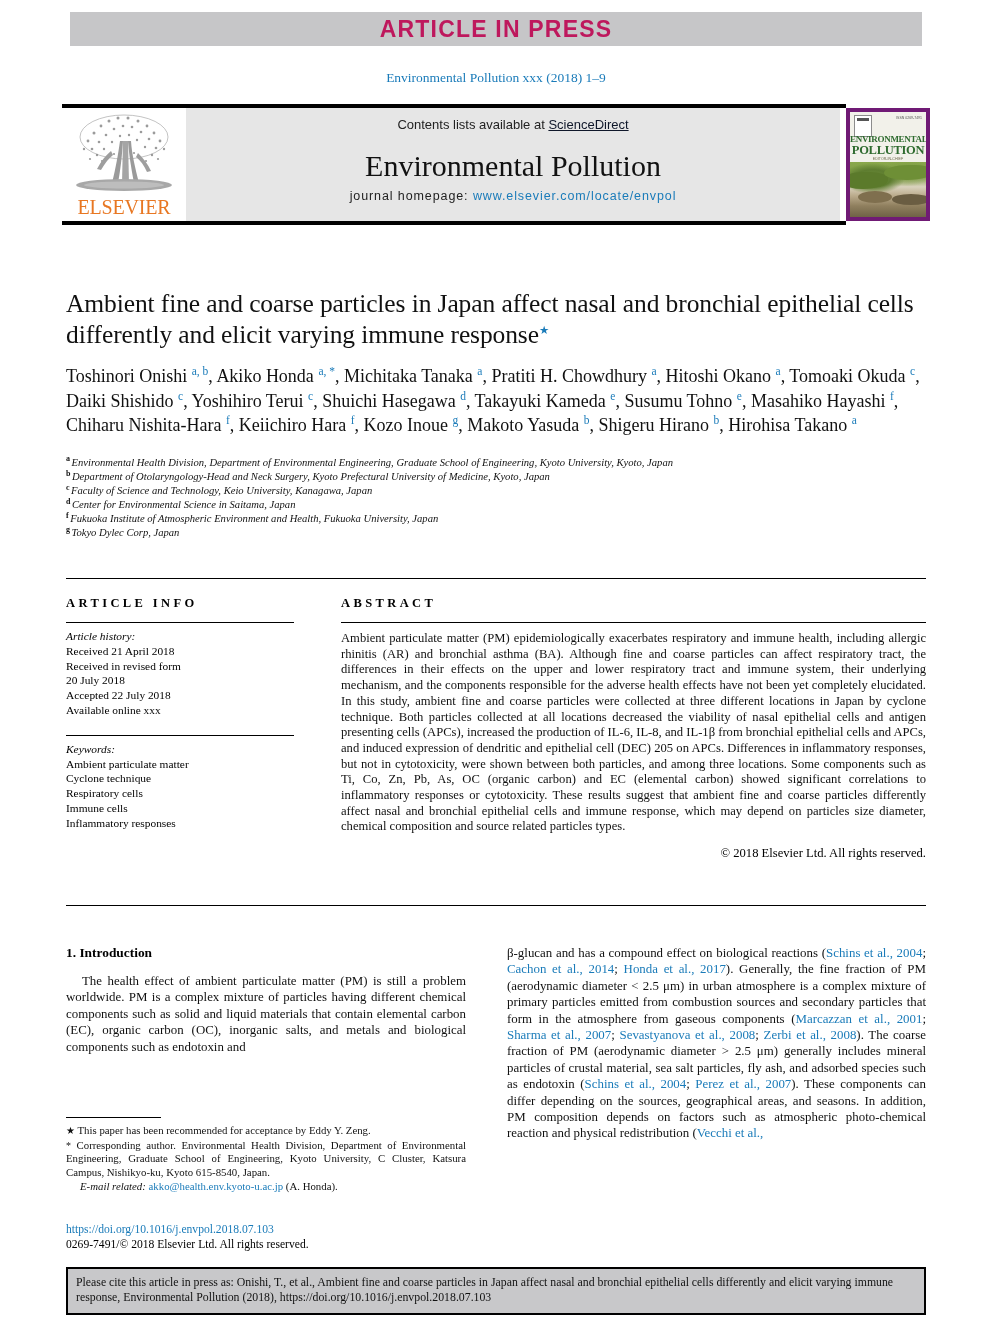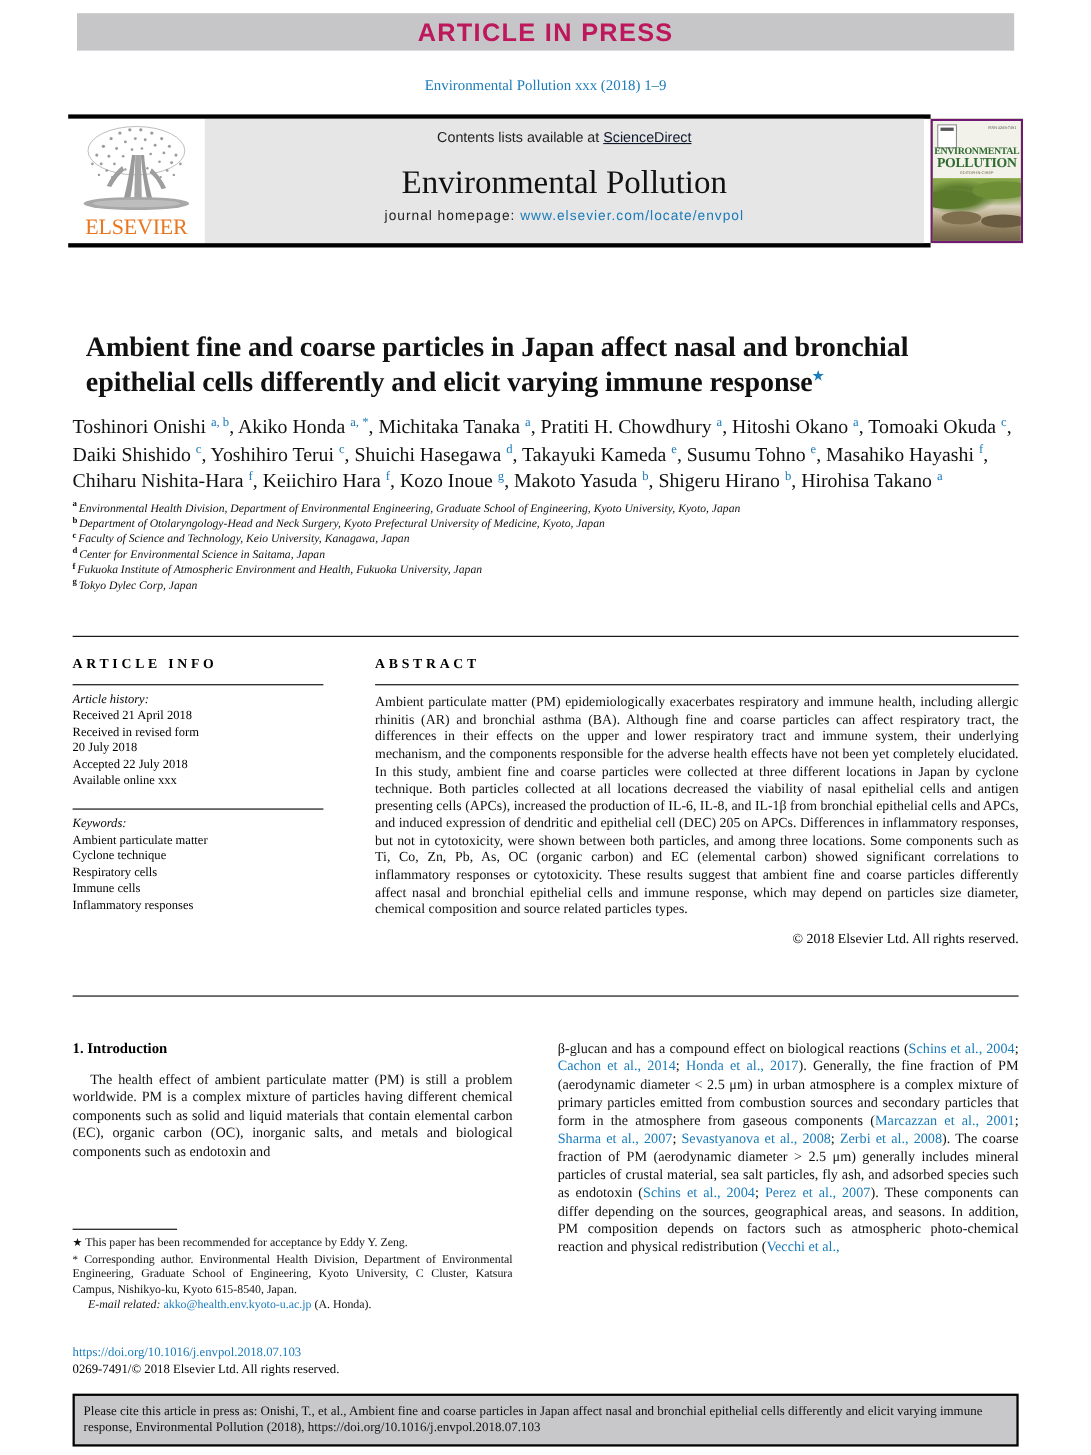--- a/index.html
+++ b/index.html
@@ -117,24 +117,24 @@
     font-size: 12.5px;
     margin-top: 6px;
     letter-spacing: 0.9px;
     color: #222222;
   }
   .homepage-url { color: #1a7bb9; letter-spacing: 0.9px; }
   .cover-thumb {
     width: 84px;
     flex: 0 0 84px;
     margin-left: 6px;
-    border: 2px solid #701a75;
+    border: 4px solid #701a75;
     position: relative;
     overflow: hidden;
-    background: #bef264;
+    background: #f9a8d4;
     box-sizing: border-box;
   }
   .mast-rule-bottom {
     height: 4px;
     background: #000;
     width: 784px;
   }
 
   
   .cov-top {
@@ -185,22 +185,22 @@
   .title-block {
     position: absolute;
     left: 66px;
     top: 288px;
     width: 860px;
   }
   .art-title {
     font-family: "Liberation Serif", serif;
     font-size: 25.5px;
     line-height: 31px;
-    font-weight: bold;
-    margin: 12px;
+    font-weight: normal;
+    margin: 0;
     color: #111;
     letter-spacing: -0.1px;
   }
   .authors {
     margin-top: 14px;
     font-size: 18px;
     line-height: 24.5px;
     color: #111;
   }
   .authors sup, .aff-mark {

